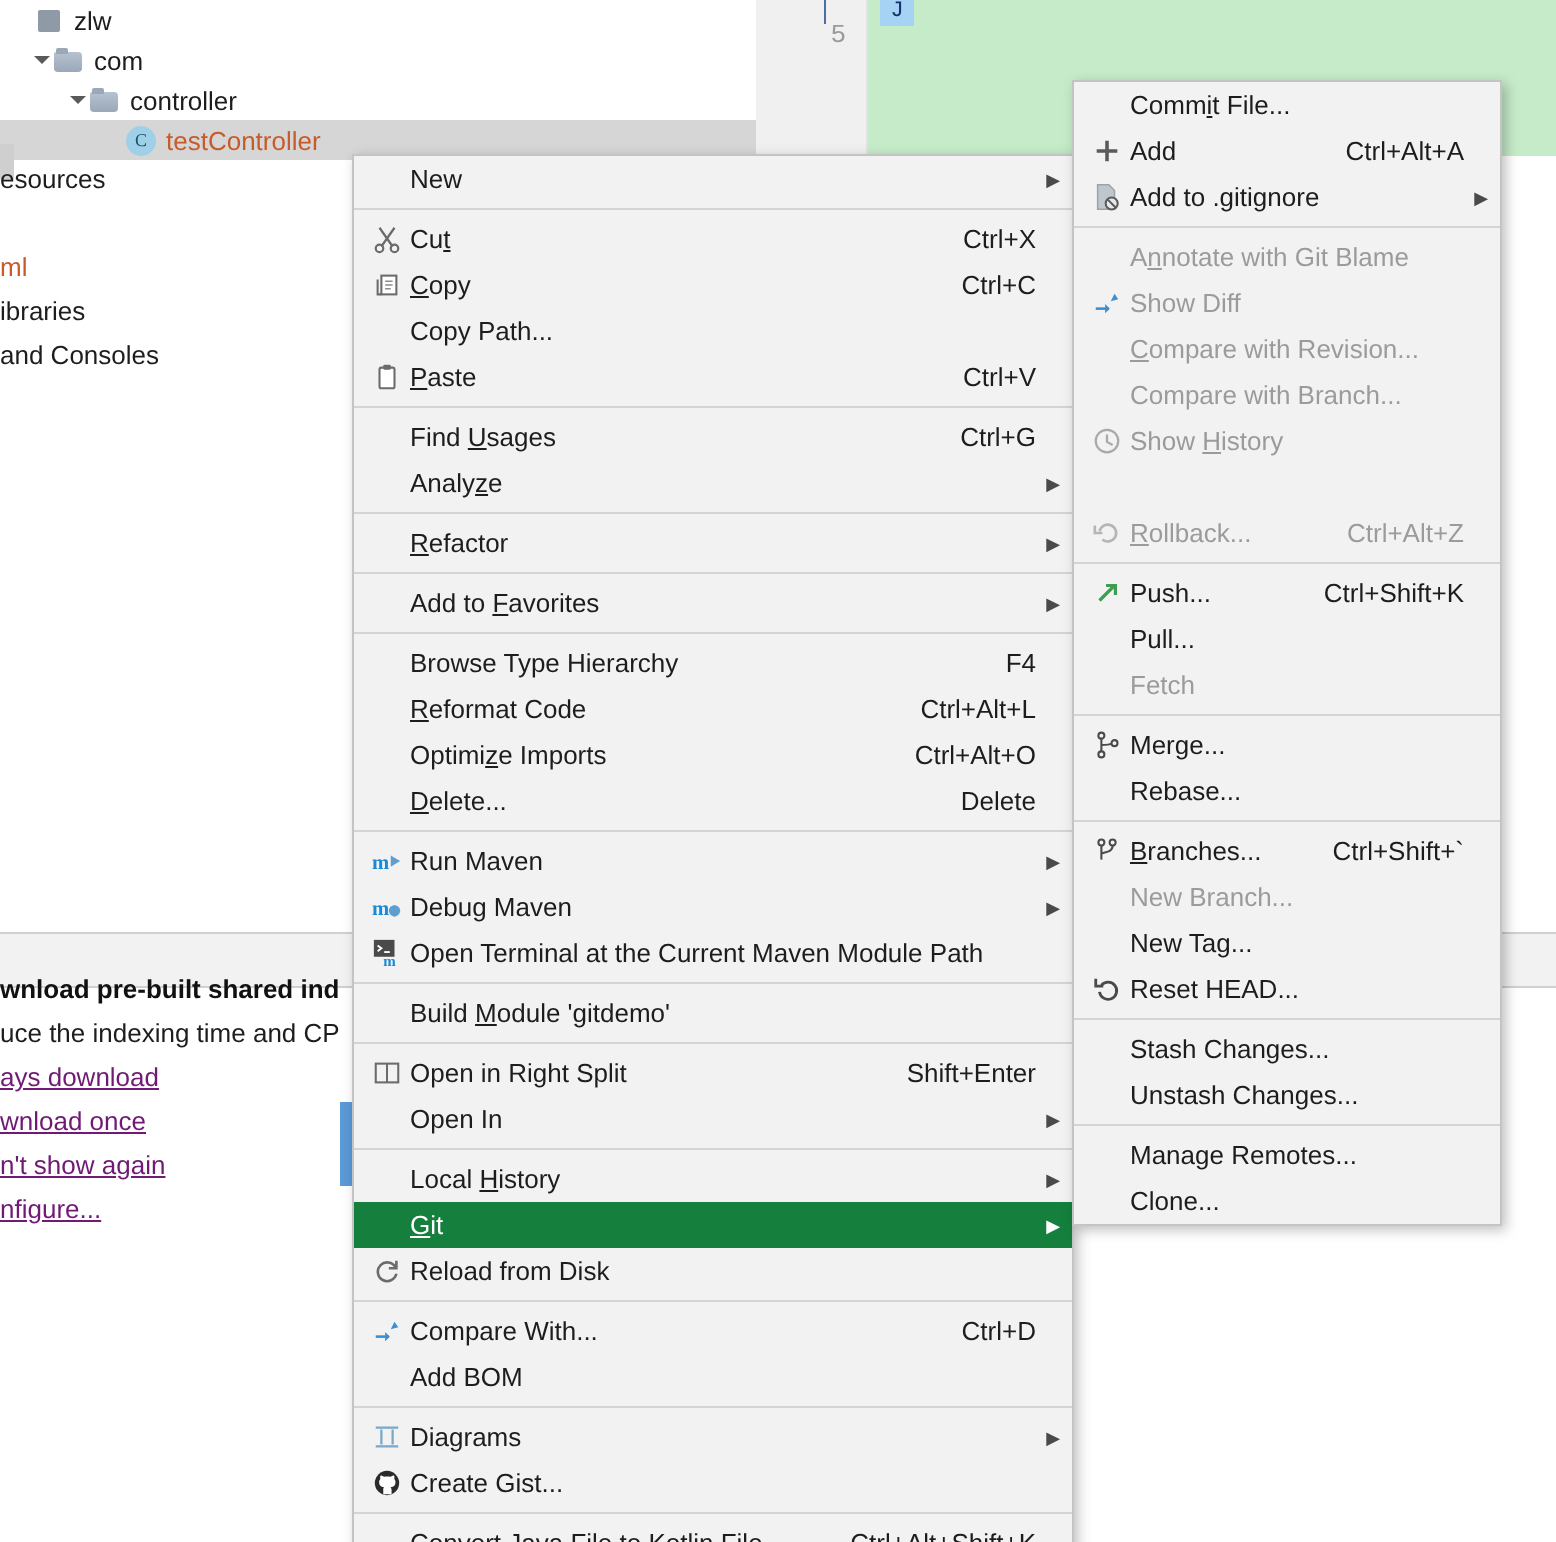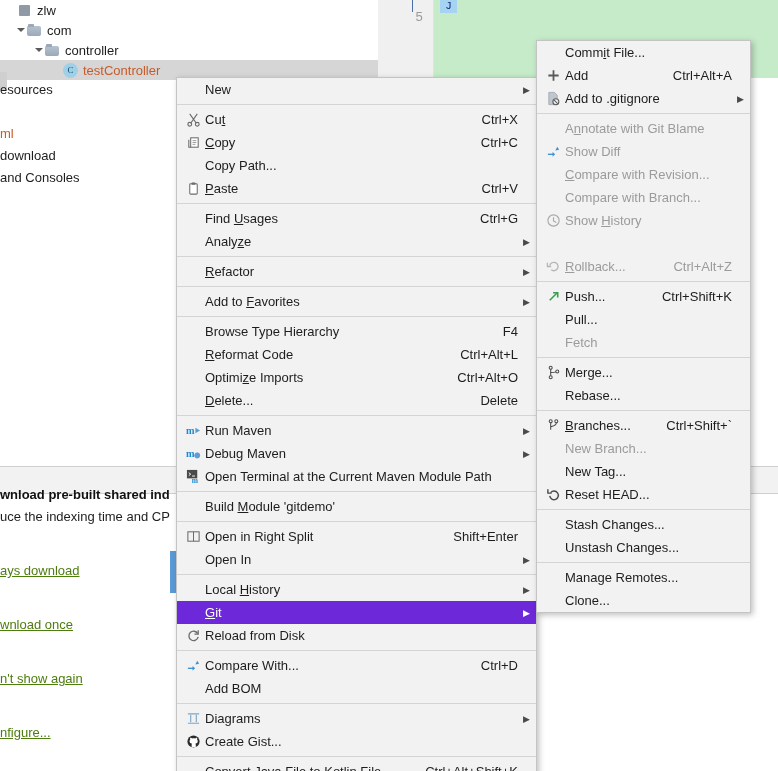--- a/index.html
+++ b/index.html
@@ -102,22 +102,22 @@
   
   .notif{ position:absolute; left:0; top:484px; width:176px; }
   .notif-title{
     font-size:13px; font-weight:bold; color:#111; white-space:nowrap;
     height:22px; line-height:22px;
   }
   .notif-body{
     font-size:13px; color:#1d1d1d; white-space:nowrap; height:22px; line-height:22px;
   }
   .notif-link{
-    font-size:13px; color:#4d7c0f; text-decoration:underline; white-space:nowrap;
-    height:22px; line-height:22px; display:block; cursor:pointer;margin-top:32px;
+    font-size:13px; color:#701a75; text-decoration:underline; white-space:nowrap;
+    height:22px; line-height:22px; display:block; cursor:pointer;
   }
   .notif-scroll{
     position:absolute; left:170px; top:551px; width:6px; height:42px; background:#5a9ad6;
   }
 
   
   .menu{
     position:absolute;
     background:#f2f2f2;
     border:1px solid #c4c4c4;
@@ -126,21 +126,21 @@
   }
   #main-menu{ left:176px; top:77px; width:361px; }
   #git-menu{ left:536px; top:40px; width:215px; }
 
   .mi{
     position:relative; display:flex; align-items:center;
     height:23px; padding:0 6px 0 6px; white-space:nowrap; cursor:default;
     font-size:13px; color:#1d1d1d;
   }
   .mi.disabled{ color:#9b9b9b; }
-  .mi.highlight{ background:#6d28d9; color:#ffffff; }
+  .mi.highlight{ background:#15803d; color:#ffffff; }
   .mi .ic{
     width:20px; flex:0 0 20px; display:flex; align-items:center; justify-content:center;
     height:16px;
   }
   .mi .lbl{ flex:1 1 auto; padding-left:2px; }
   .mi .sc{
     flex:0 0 auto; padding-left:18px; color:#1d1d1d; font-size:13px;text-align:right;
   }
   .mi.disabled .sc{ color:#9b9b9b; }
   .mi .arw{
@@ -201,21 +201,21 @@
       <div class="tl-row">
         <span class="txt">esources</span>
       </div>
       <div class="tl-row">
         <span class="txt"></span>
       </div>
       <div class="tl-row">
         <span class="txt xml">ml</span>
       </div>
       <div class="tl-row">
-        <span class="txt">download</span>
+        <span class="txt">ibraries</span>
       </div>
       <div class="tl-row">
         <span class="txt"> and Consoles</span>
       </div>
     </div>
 
   <div class="hsep-a"></div>
   <div class="toolstrip"></div>
   <div class="hsep-b"></div>
   <div class="vsep-right"></div>

